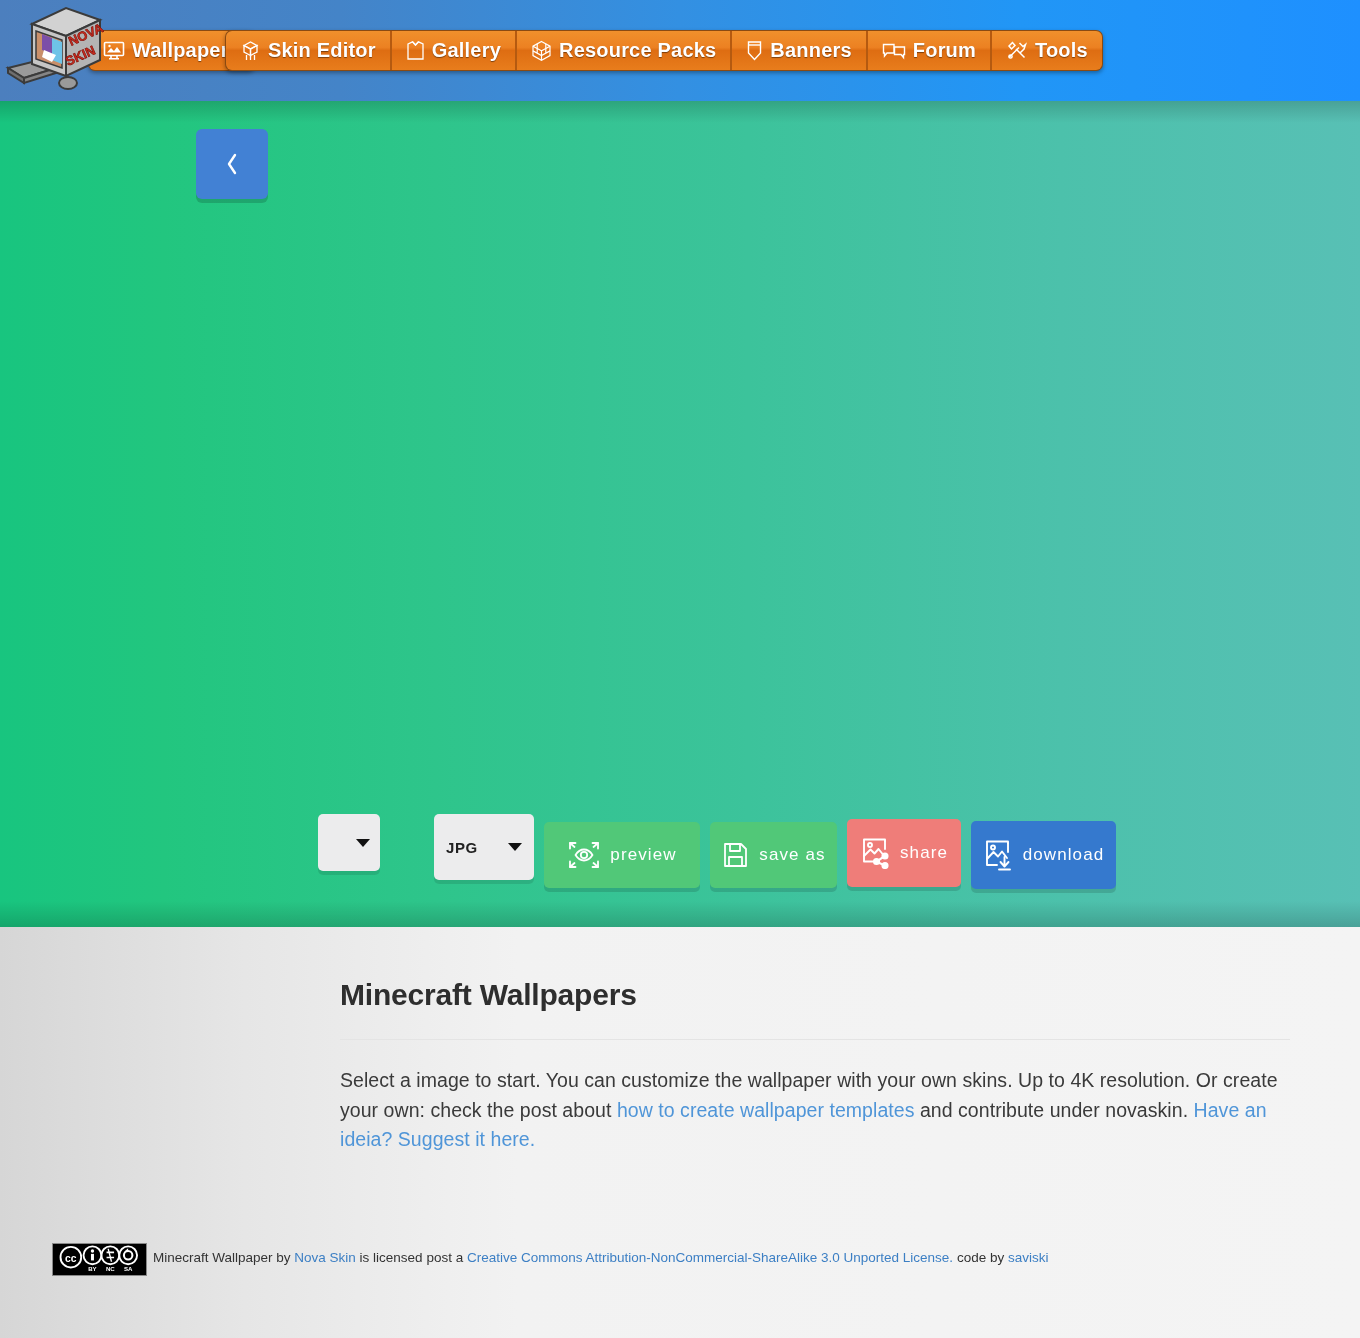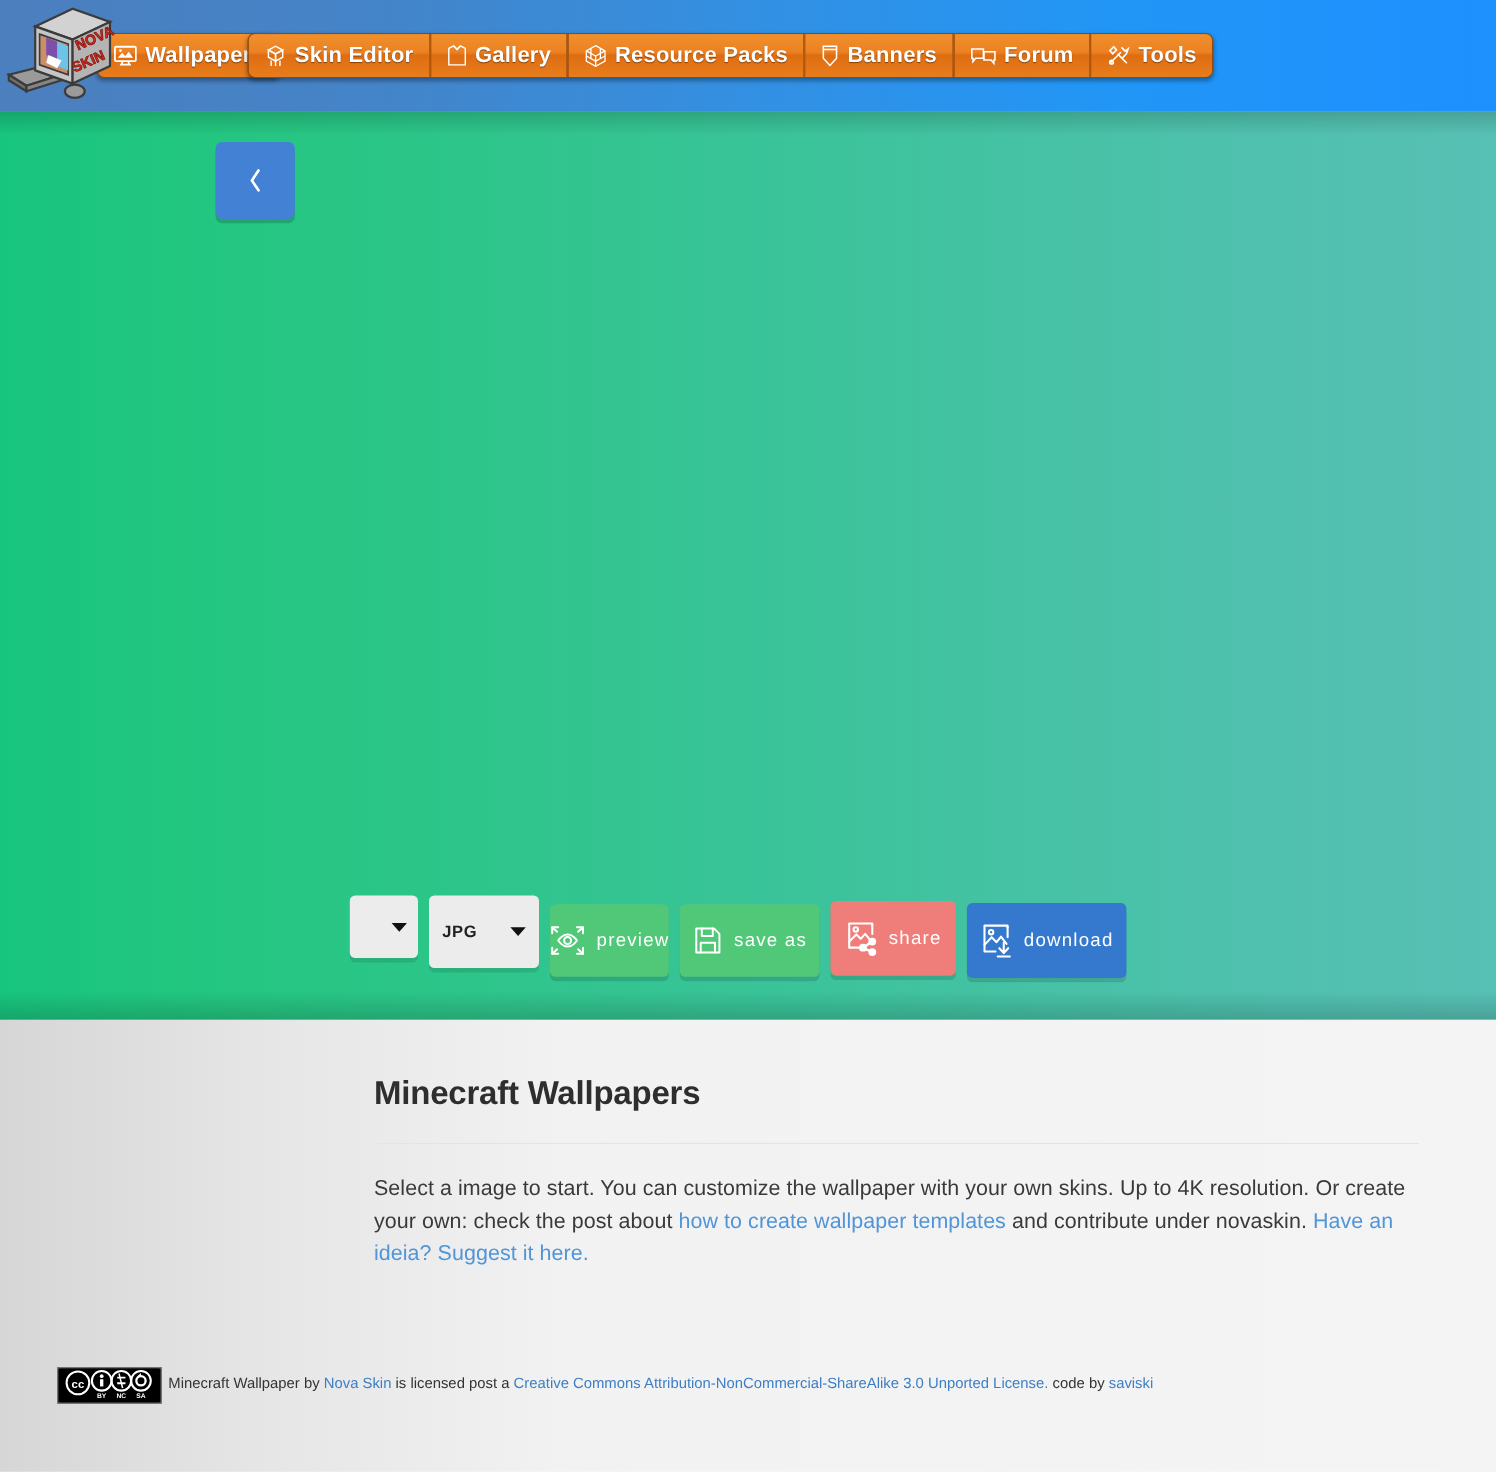--- a/index.html
+++ b/index.html
@@ -140,30 +140,30 @@
 
   .tb-select {
     background: #ececed;
     color: #222;
     font-weight: bold;
     font-size: 15px;
     letter-spacing: .6px;
     box-shadow: 0 4px 0 rgba(0,0,0,.10);
   }
   .tb-ratio  { width: 62px;  height: 57px; padding: 0 10px; justify-content: flex-end; }
-  .tb-format { width: 100px; height: 66px; padding: 0 12px; justify-content: space-between; }
+  .tb-format { width: 100px; height: 66px; padding: 0 12px; justify-content: space-between; margin-left: 44px; }
 
   .caret {
     width: 0; height: 0;
     border-left: 7px solid transparent;
     border-right: 7px solid transparent;
     border-top: 8px solid #111;
   }
 
-  .tb-preview  { width: 108px; height: 66px; background: #51c878; }
+  .tb-preview  { width: 156px; height: 66px; background: #51c878; }
   .tb-saveas   { width: 127px; height: 66px; background: #51c878; }
   .tb-download { width: 145px; height: 66px; background: #3579ce; }
   .tb-share    { width: 114px; height: 66px; background: #ef7d79; }
 
   .tb-preview, .tb-saveas  { margin-top: 8px; }
   .tb-download { margin-top: 7px; height: 68px; }
   .tb-share    { margin-top: 5px; height: 68px; }
 
   
   .content {

